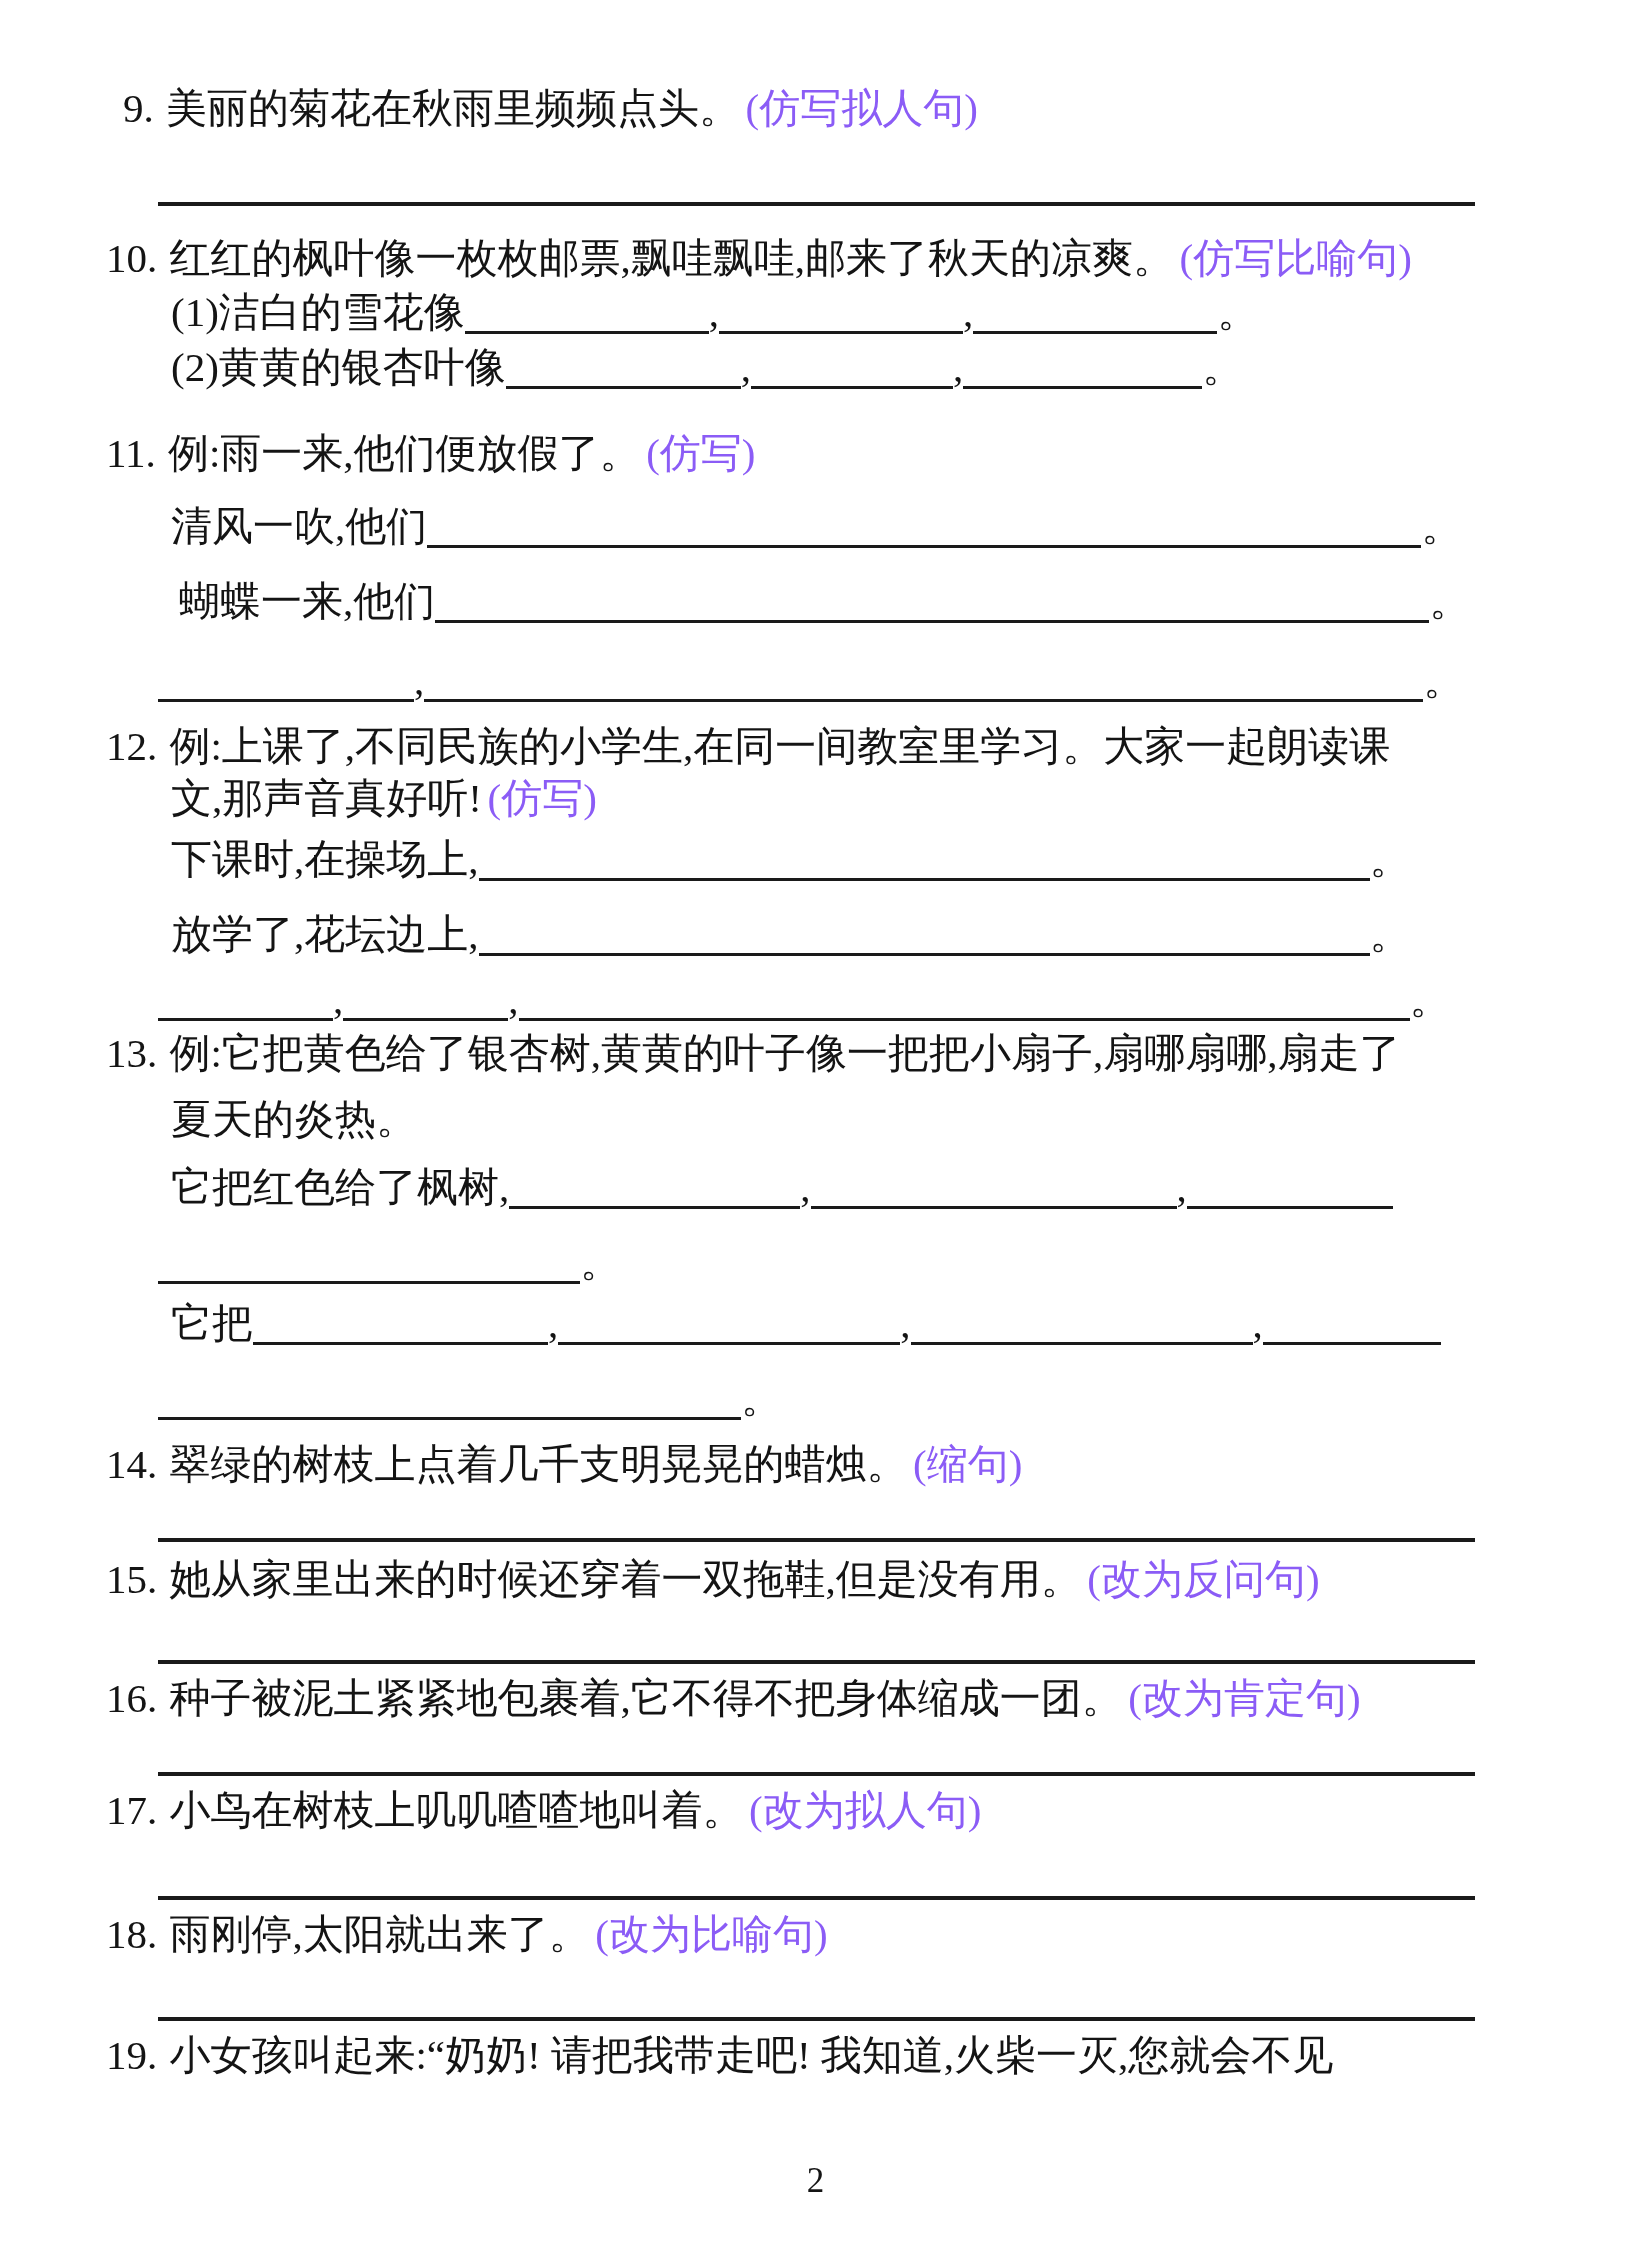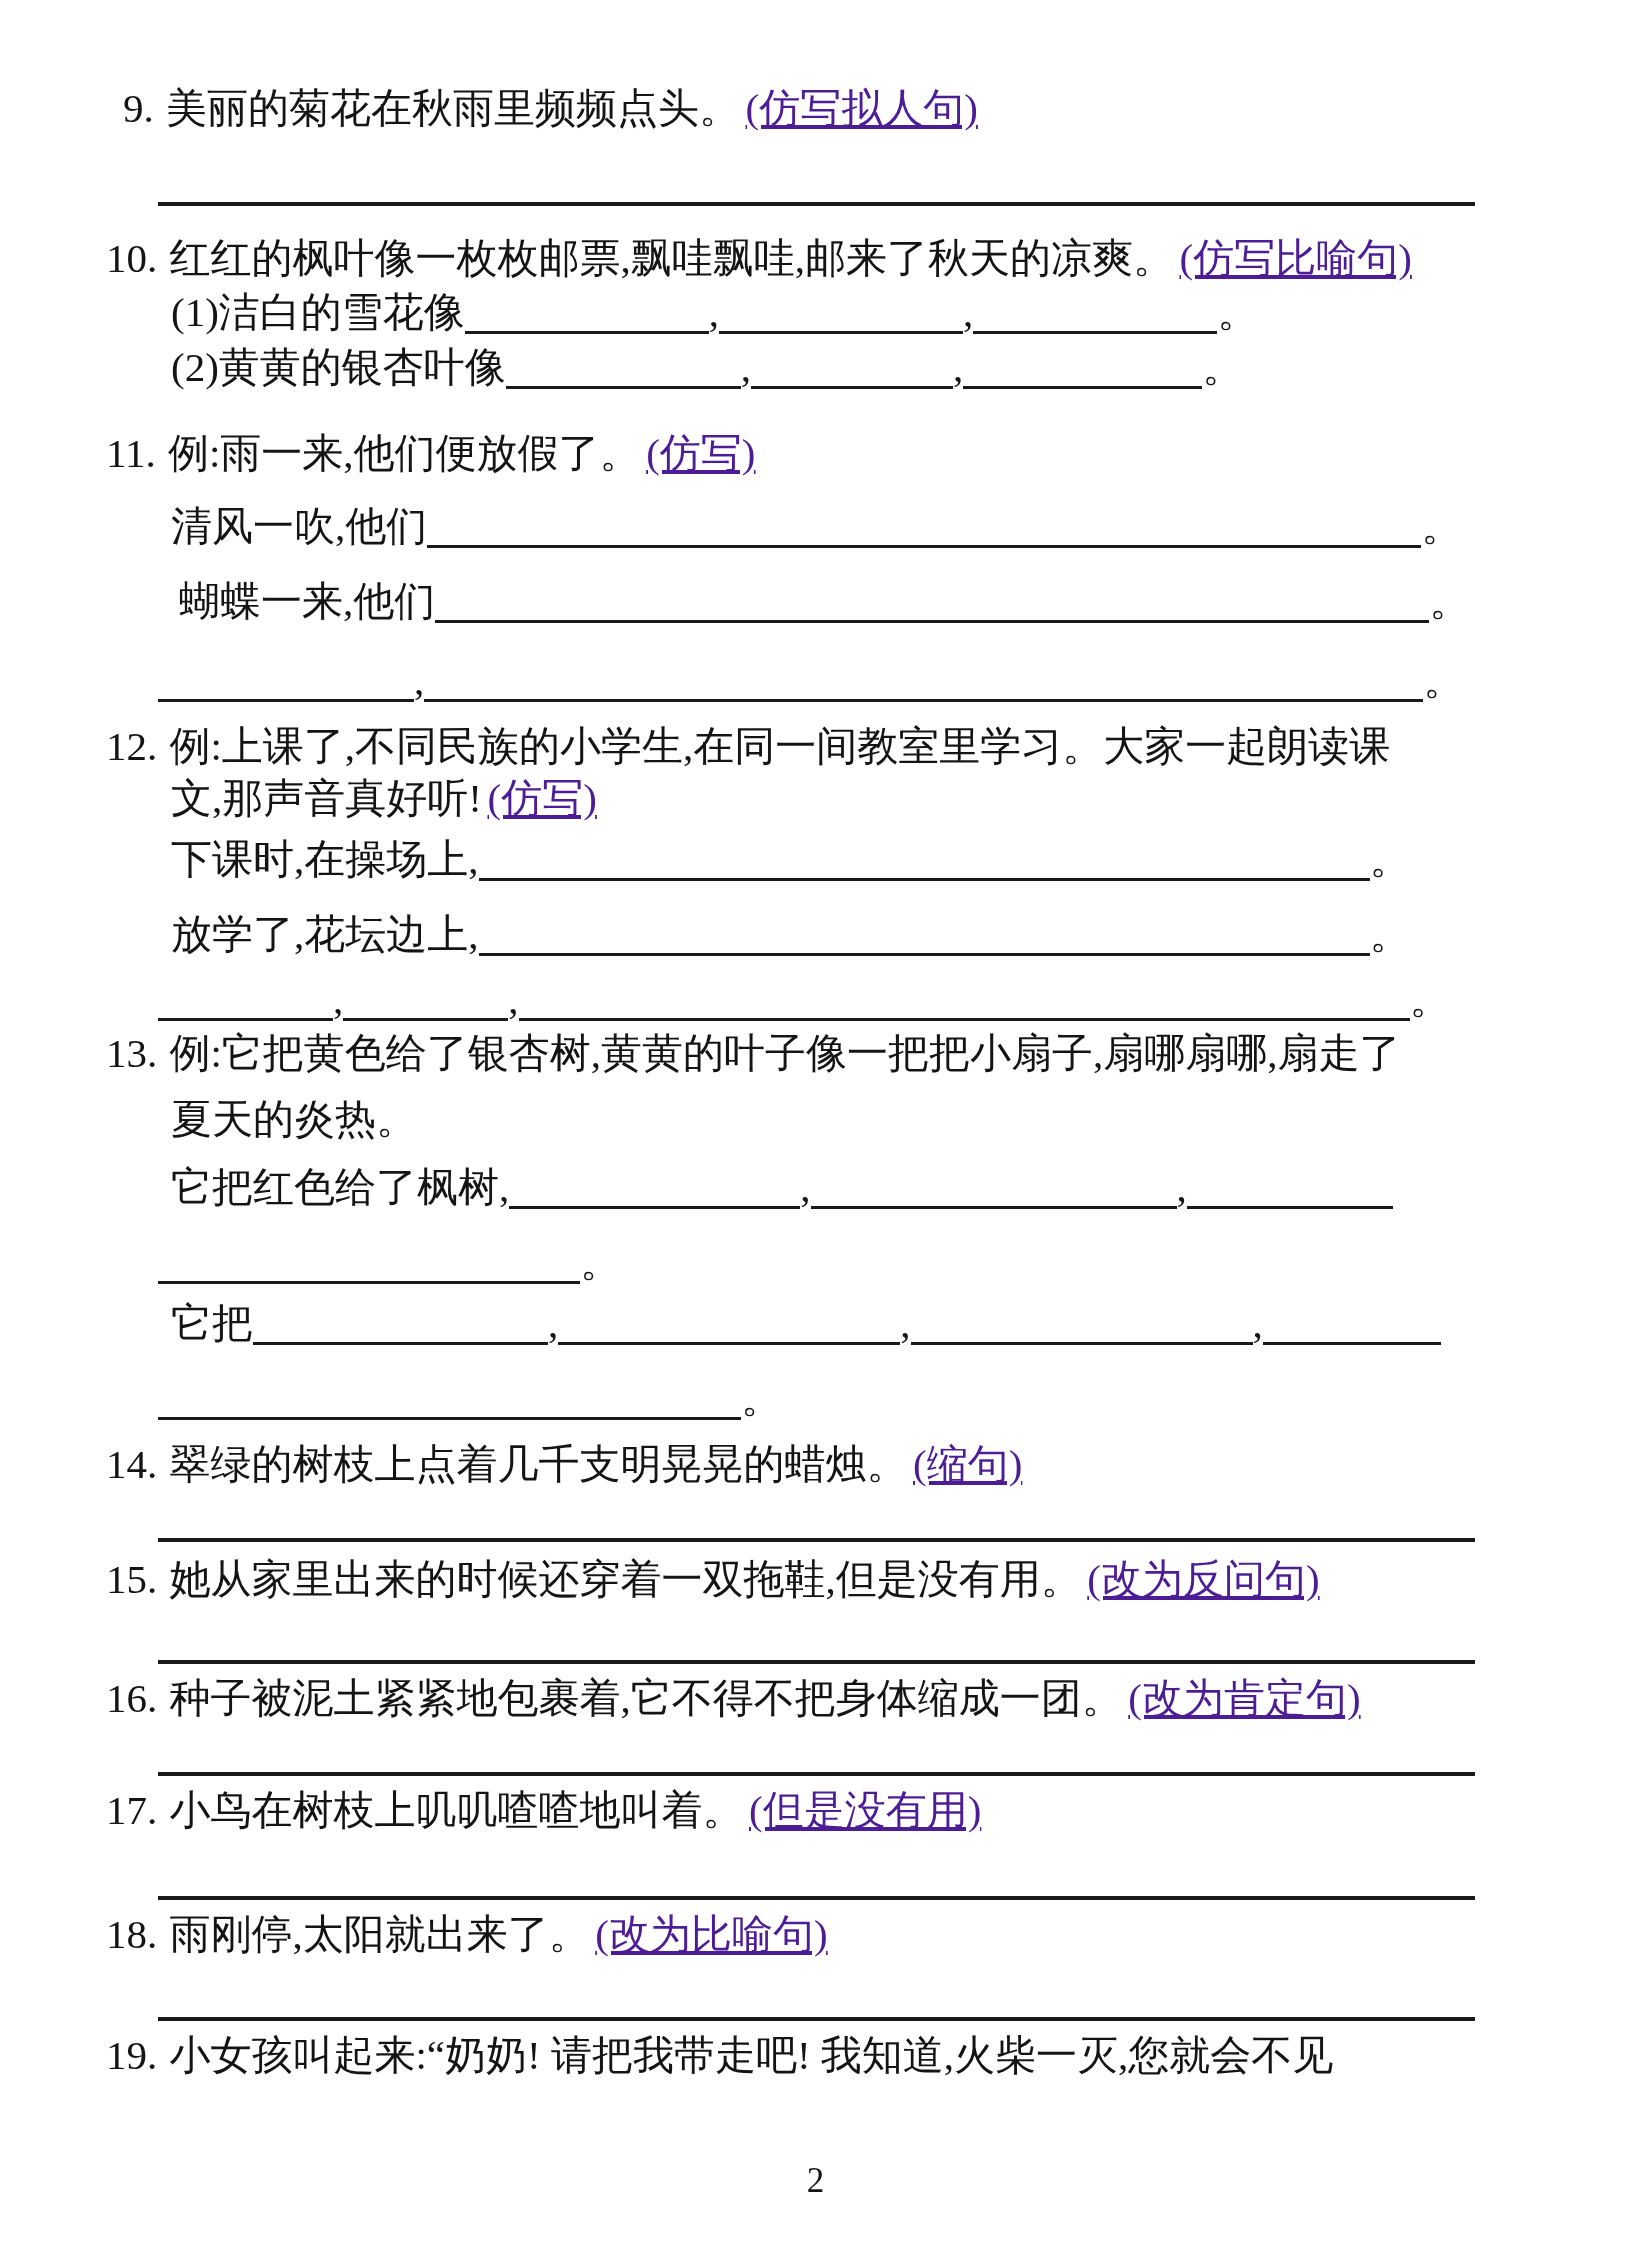--- a/index.html
+++ b/index.html
@@ -1,20 +1,20 @@
 <!DOCTYPE html>
 <html style="font-size:7.5px"><head>
 <meta charset="utf-8">
 <style>
   html,body{margin:0;padding:0;background:#ffffff;}
   body{width:1631px;height:2261px;position:relative;
        font-family:"Liberation Serif","DejaVu Serif",serif;color:#141414;}
   .row{position:absolute;white-space:nowrap;font-size:41px;line-height:53px;}
   .num{display:inline-block;margin-right:12.2px;}
-  .tag{color:#4c1d95;margin-left:5.6px;text-decoration:underline;}
+  .tag{color:#8b5cf6;margin-left:5.6px;}
   .blank{display:inline-block;border-bottom:3.3px solid #1a1a1a;height:28px;vertical-align:-8.4px;}
   .rule{position:absolute;left:158px;width:1317px;height:0;border-top:4.2px solid #1a1a1a;}
   .pagenum{position:absolute;left:0;width:1631px;text-align:center;font-size:35px;line-height:42px;}
   .b520{width:244px}.b500{width:235px}.b430{width:202px}.b510{width:239px}
   .b2120{width:994px}.b545{width:256px}.b2130{width:999px}
   .b1900{width:891px}.b373{width:175px}.b352{width:165px}
   .b620{width:291px}.b780{width:366px}.b440{width:206px}
   .b900{width:422px}.b630{width:295px}.b730{width:342px}.b380{width:178px}
   .b1243{width:583px}
 </style>
@@ -93,21 +93,21 @@
   <span class="num">15.</span><span>她从家里出来的时候还穿着一双拖鞋,但是没有用。</span><span class="tag">(改为反问句)</span>
 </div>
 <div class="rule" style="top:1660px"></div>
 
 <div class="row" style="left:106px;top:1672px">
   <span class="num">16.</span><span>种子被泥土紧紧地包裹着,它不得不把身体缩成一团。</span><span class="tag">(改为肯定句)</span>
 </div>
 <div class="rule" style="top:1772px"></div>
 
 <div class="row" style="left:106px;top:1784px">
-  <span class="num">17.</span><span>小鸟在树枝上叽叽喳喳地叫着。</span><span class="tag">(但是没有用)</span>
+  <span class="num">17.</span><span>小鸟在树枝上叽叽喳喳地叫着。</span><span class="tag">(改为拟人句)</span>
 </div>
 <div class="rule" style="top:1896px"></div>
 
 <div class="row" style="left:106px;top:1908px">
   <span class="num">18.</span><span>雨刚停,太阳就出来了。</span><span class="tag">(改为比喻句)</span>
 </div>
 <div class="rule" style="top:2017px"></div>
 
 <div class="row" style="left:106px;top:2029px">
   <span class="num">19.</span><span>小女孩叫起来:“奶奶! 请把我带走吧! 我知道,火柴一灭,您就会不见</span>

